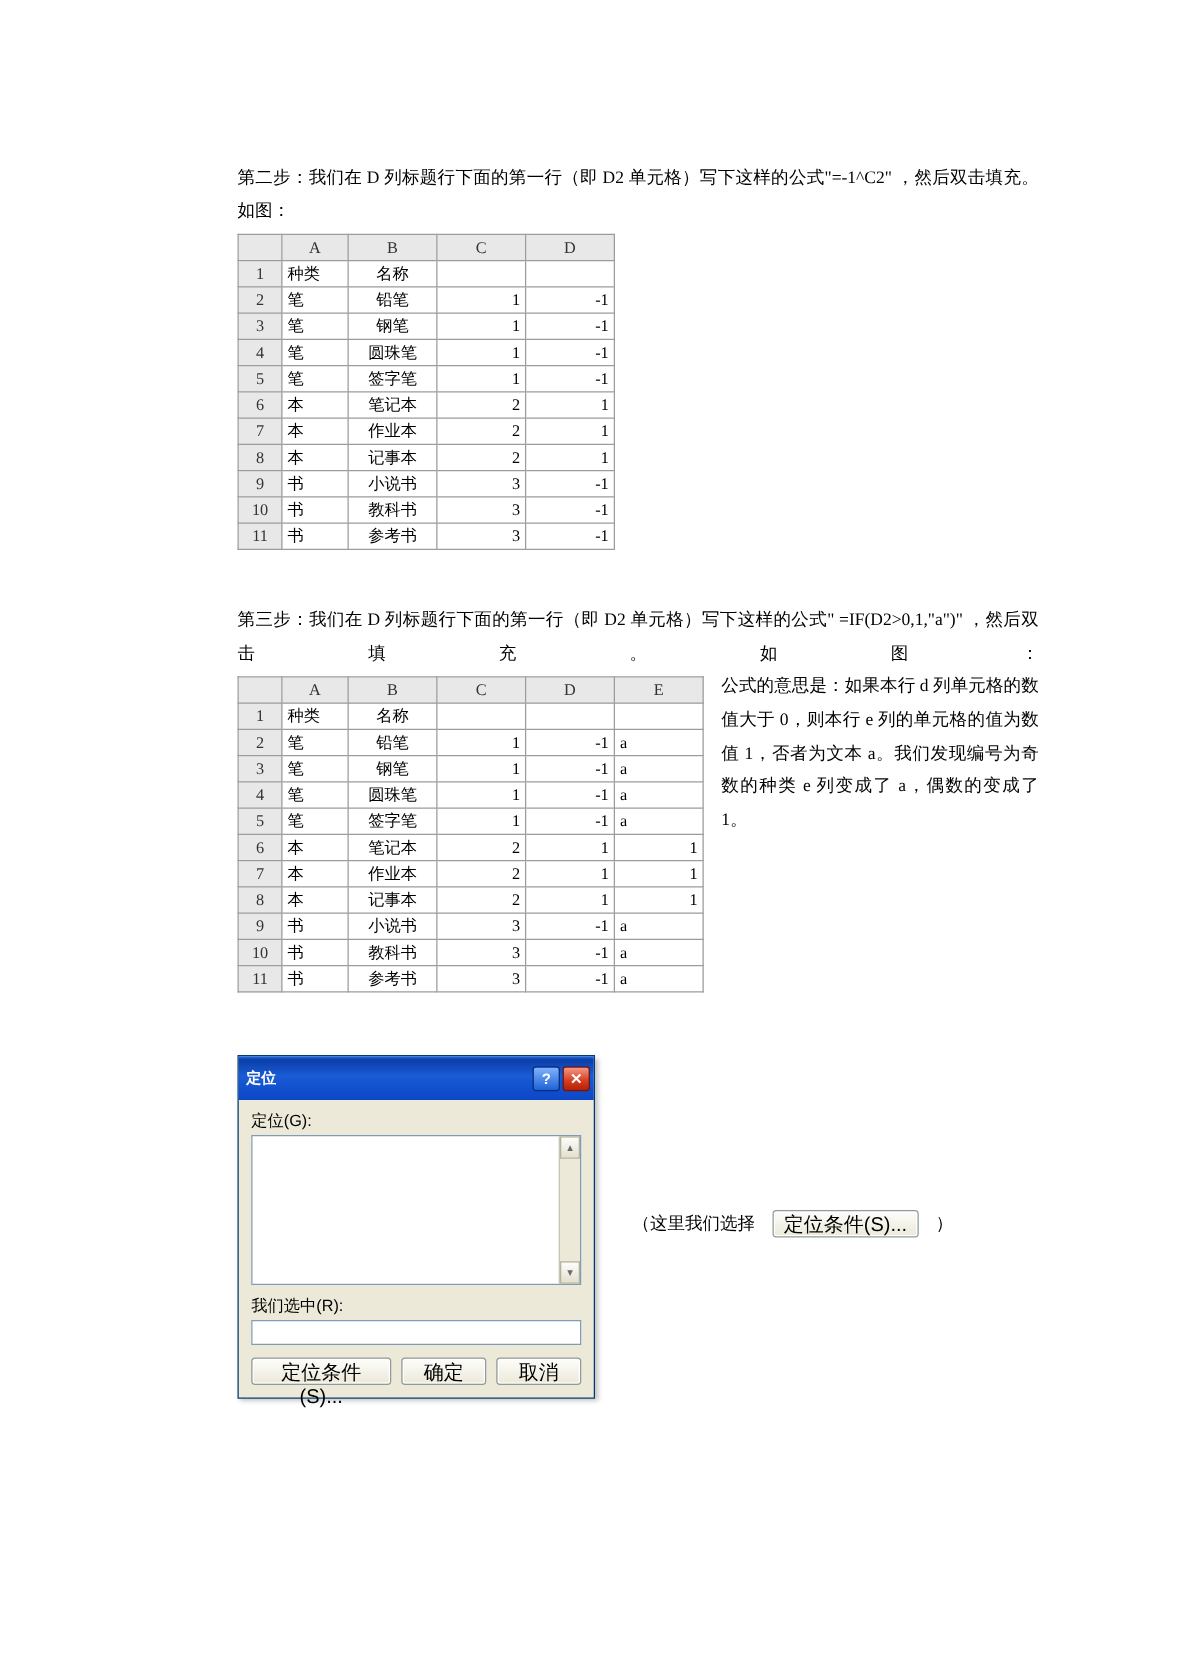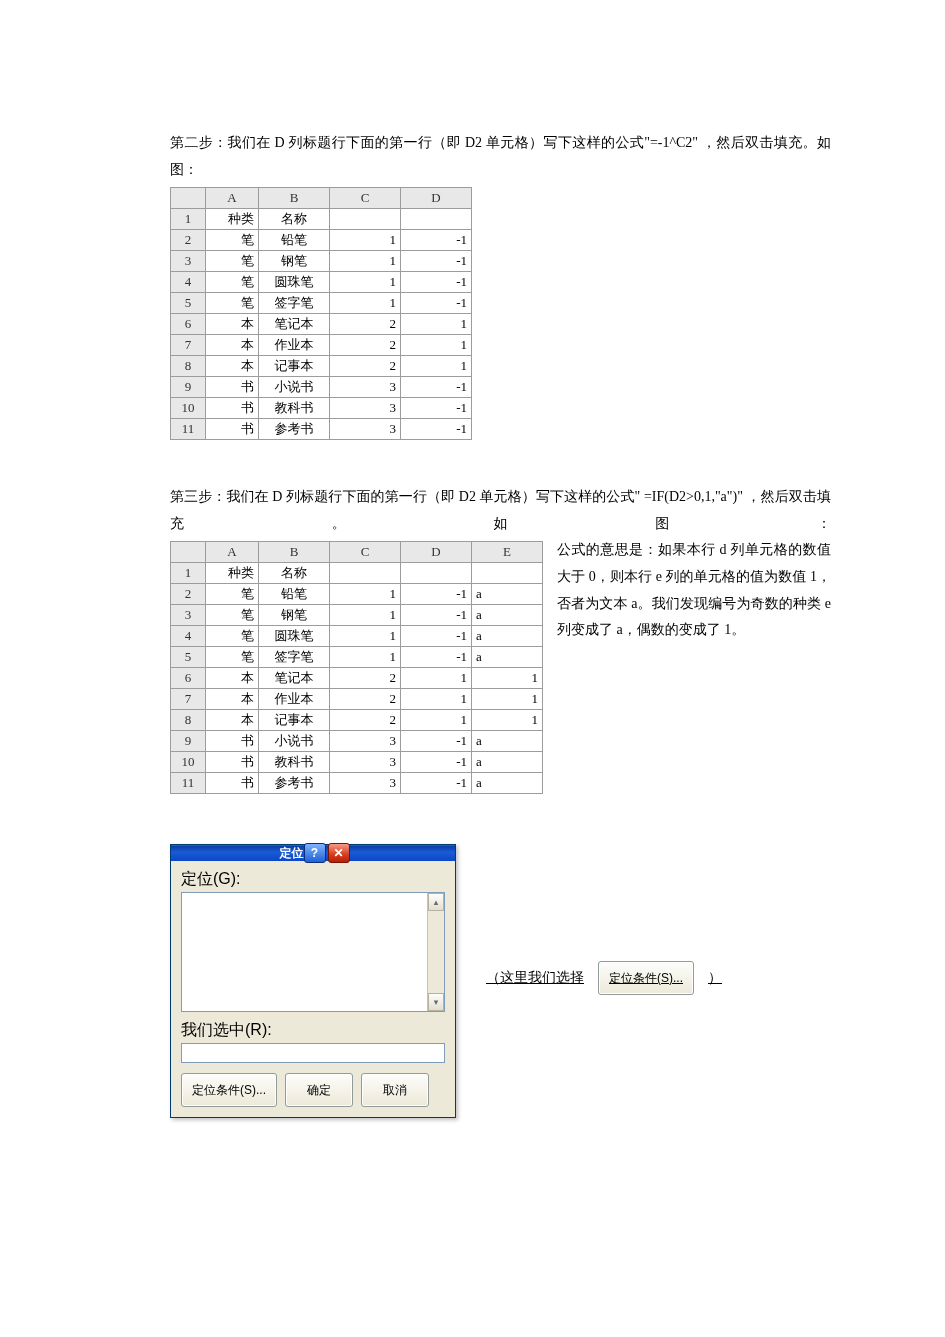--- a/index.html
+++ b/index.html
@@ -6,20 +6,21 @@
     margin: 0;
     padding: 0;
     background: #fff;
     font-family: "SimSun", "宋体", serif;
     font-size: 14px;
     color: #000;
     width: 945px;
   }
   .page {
     padding: 130px 114px 100px 170px;
+    margin-left: 20px;
   }
   .para {
     line-height: 1.9;
     text-align: justify;
     margin: 0;
   }
   .step-block {
     margin-bottom: 38px;
   }
   .float-wrap::after {
@@ -48,21 +49,21 @@
     background: #e8e8e8;
     text-align: center;
     color: #333;
   }
   .rownum {
     background: #e8e8e8 !important;
     text-align: center;
     width: 26px;
     color: #333;
   }
-  .colA { width: 44px; text-align: right; }
+  .colA { width: 44px; text-align: left; }
   .colB { width: 62px; text-align: center; }
   .colC { width: 62px; text-align: right; }
   .colD { width: 62px; text-align: right; }
   .colE { width: 62px; text-align: left; padding-left:2px; }
   .colE.num { text-align: right; }
 
   
   .dialog-row {
     display: flex;
     align-items: center;
@@ -73,22 +74,22 @@
     border: 1px solid #003c74;
     font-family: Tahoma, "SimSun", sans-serif;
     font-size: 12px;
     background: #ece9d8;
     box-shadow: 2px 2px 4px rgba(0,0,0,0.25);
     margin-top: 6px;
   }
   .titlebar {
     display: flex;
     align-items: center;
-    justify-content: center;
-    height: 16px;
+    justify-content: space-between;
+    height: 35px;
     padding: 0 3px 0 6px;
     background: linear-gradient(to bottom, #2a6fe0 0%, #0b3ea8 8%, #1a5bd6 45%, #0b46c6 100%);
     color: #fff;
     font-weight: bold;
   }
   .titlebar .title-text { font-size: 12px; }
   .title-buttons { display:flex; gap:2px; }
   .title-btn {
     width: 20px; height: 18px;
     border-radius: 3px;
@@ -104,21 +105,21 @@
   }
   .close-btn {
     background: linear-gradient(to bottom,#f59a85,#d53c1f 60%,#b32108);
     border:1px solid #7a1300;
     color:#fff;
   }
   .dialog-body {
     padding: 8px 10px 10px 10px;
   }
   .dlabel {
-    font-size: 16px;
+    font-size: 13px;
     margin-bottom: 2px;
   }
   .listbox {
     width: 100%;
     height: 120px;
     background: #fff;
     border: 1px solid #7f9db9;
     position: relative;
     box-sizing: border-box;
   }
@@ -141,38 +142,37 @@
     border: 1px solid #7f9db9;
     box-sizing: border-box;
     padding: 1px 3px;
   }
   .btn-row {
     display: flex;
     gap: 8px;
     margin-top: 10px;
   }
   .winbtn {
-    font-size: 12px;
+    font-size: 16px;
     font-family: Tahoma, "SimSun", sans-serif;
     padding: 1px 8px;
     min-width: 68px;
-    height: 34px;
+    height: 22px;
     background: linear-gradient(#fdfdfb,#ece9d8);
     border: 1px solid #919b9c;
     border-radius: 3px;
     box-shadow: inset 0 0 0 1px #fff;
     text-align:center;
   }
   .winbtn.special { min-width: 96px; }
   .aside-note {
     font-size: 14px;
     display:flex;
     align-items:center;
     gap:14px;
-    text-decoration:underline;
   }
   .letter-spaced {
     text-align: justify;
     text-align-last: justify;
   }
 </style>
 </head>
 <body>
 
 <div class="page">

